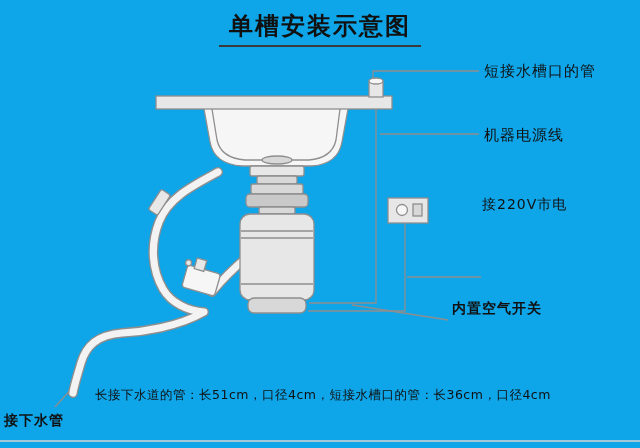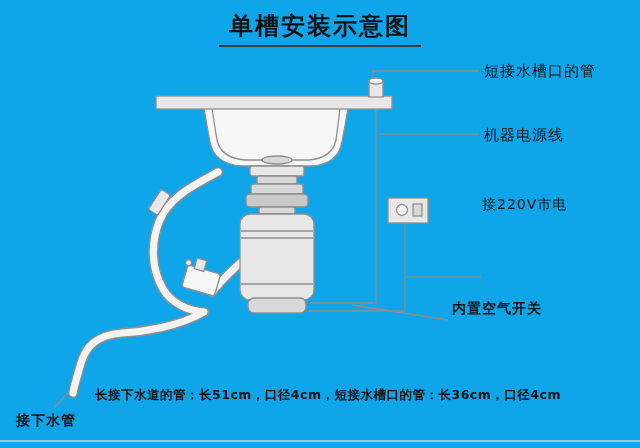--- a/index.html
+++ b/index.html
@@ -13,23 +13,23 @@
     position:absolute;top:10px;left:50%;transform:translateX(-50%);
     margin:0;font-size:24px;font-weight:bold;letter-spacing:2px;
     border-bottom:2px solid #3a3a3a;padding:0 10px 3px;white-space:nowrap;
   }
   .lbl{position:absolute;font-size:15px;white-space:nowrap;letter-spacing:1px;}
   .lbl-button{left:484px;top:62px;}
   .lbl-tube{left:484px;top:126px;}
   .lbl-mains{left:482px;top:196px;font-weight:normal;font-size:14px;}
   .lbl-cord{left:487px;top:269px;font-size:14px;}
   .lbl-switch{left:452px;top:300px;font-weight:bold;font-size:14px;}
-  .lbl-drain{left:16px;top:412px;font-weight:bold;font-size:14px;}
+  .lbl-drain{left:4px;top:412px;font-weight:bold;font-size:14px;}
   .note{
-    position:absolute;left:95px;top:387px;font-weight:bold;font-size:12.5px;
+    position:absolute;left:95px;top:387px;font-weight:normal;font-size:12.5px;
     letter-spacing:.5px;white-space:nowrap;
   }
   
   .ln{fill:none;stroke:#8e8e8e;stroke-width:1.3;}
   .part-white{fill:#f6f6f6;stroke:#8e8e8e;stroke-width:1.3;}
   .part-light{fill:#e7e7e7;stroke:#8e8e8e;stroke-width:1.3;}
   .part-mid{fill:#d8d8d8;stroke:#8e8e8e;stroke-width:1.3;}
   .part-dark{fill:#c9c9c9;stroke:#8e8e8e;stroke-width:1.3;}
   .pipe-o{fill:none;stroke:#8e8e8e;stroke-width:10;stroke-linecap:round;stroke-linejoin:round;}
   .pipe-i{fill:none;stroke:#f3f3f3;stroke-width:7.2;stroke-linecap:round;stroke-linejoin:round;}

